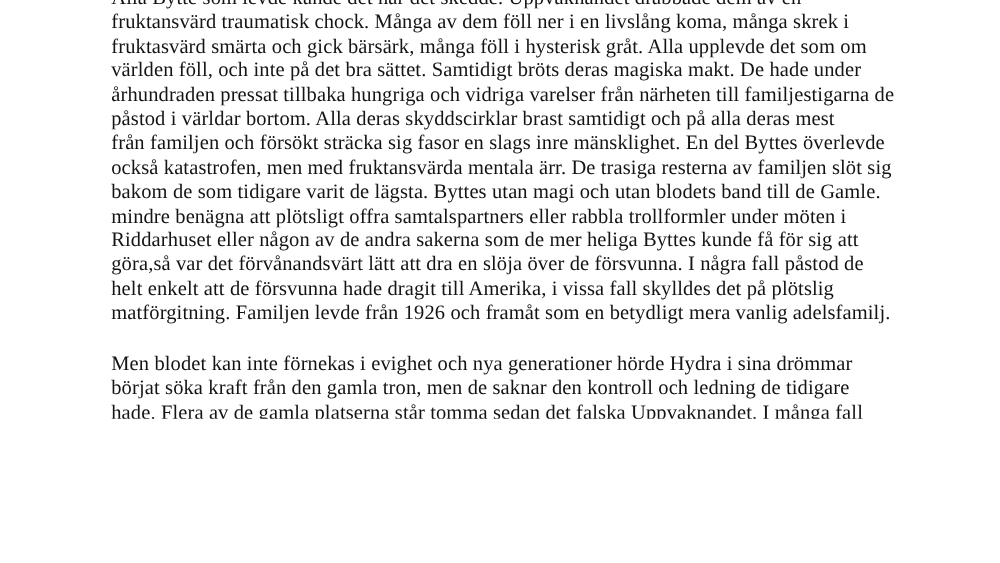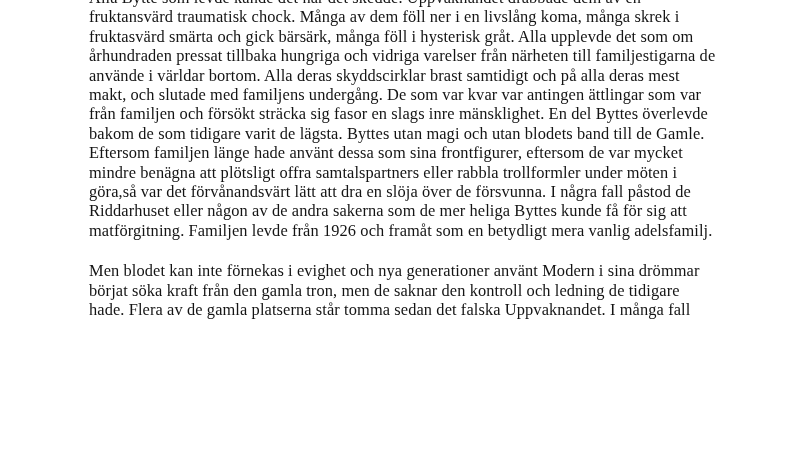--- a/index.html
+++ b/index.html
@@ -42,32 +42,33 @@
 </head>
 <body>
 
 <div class="page">
   <div class="text-block">
 
     <div class="para">
       <div class="line">Alla Bytte som levde kände det när det skedde. Uppvaknandet drabbade dem av en</div>
       <div class="line">fruktansvärd traumatisk chock. Många av dem föll ner i en livslång koma, många skrek i</div>
       <div class="line">fruktasvärd smärta och gick bärsärk, många föll i hysterisk gråt. Alla upplevde det som om</div>
+      <div class="line">världen föll, och inte på det bra sättet. Samtidigt bröts deras magiska makt. De hade under</div>
       <div class="line">århundraden pressat tillbaka hungriga och vidriga varelser från närheten till familjestigarna de</div>
-      <div class="line">använde i världar bortom. Alla deras skyddscirklar brast samtidigt och på alla deras mest</div>
-      <div class="line">makt, och slutade med familjens undergång. De som var kvar var antingen ättlingar som var</div>
+      <div class="line">påstod i världar bortom. Alla deras skyddscirklar brast samtidigt och på alla deras mest</div>
       <div class="line">från familjen och försökt sträcka sig fasor en slags inre mänsklighet. En del Byttes överlevde</div>
+      <div class="line">också katastrofen, men med fruktansvärda mentala ärr. De trasiga resterna av familjen slöt sig</div>
       <div class="line">bakom de som tidigare varit de lägsta. Byttes utan magi och utan blodets band till de Gamle.</div>
-      <div class="line">Eftersom familjen länge hade använt dessa som sina frontfigurer, eftersom de var mycket</div>
       <div class="line">mindre benägna att plötsligt offra samtalspartners eller rabbla trollformler under möten i</div>
+      <div class="line">Riddarhuset eller någon av de andra sakerna som de mer heliga Byttes kunde få för sig att</div>
       <div class="line">göra,så var det förvånandsvärt lätt att dra en slöja över de försvunna. I några fall påstod de</div>
-      <div class="line">Riddarhuset eller någon av de andra sakerna som de mer heliga Byttes kunde få för sig att</div>
+      <div class="line">helt enkelt att de försvunna hade dragit till Amerika, i vissa fall skylldes det på plötslig</div>
       <div class="line">matförgitning. Familjen levde från 1926 och framåt som en betydligt mera vanlig adelsfamilj.</div>
     </div>
 
     <div class="para">
-      <div class="line">Men blodet kan inte förnekas i evighet och nya generationer använt Modern i sina drömmar</div>
+      <div class="line">Men blodet kan inte förnekas i evighet och nya generationer hörde Hydra i sina drömmar</div>
       <div class="line">börjat söka kraft från den gamla tron, men de saknar den kontroll och ledning de tidigare</div>
       <div class="line">hade. Flera av de gamla platserna står tomma sedan det falska Uppvaknandet. I många fall</div>
     </div>
 
   </div>
 </div>
 
 </body></html>

